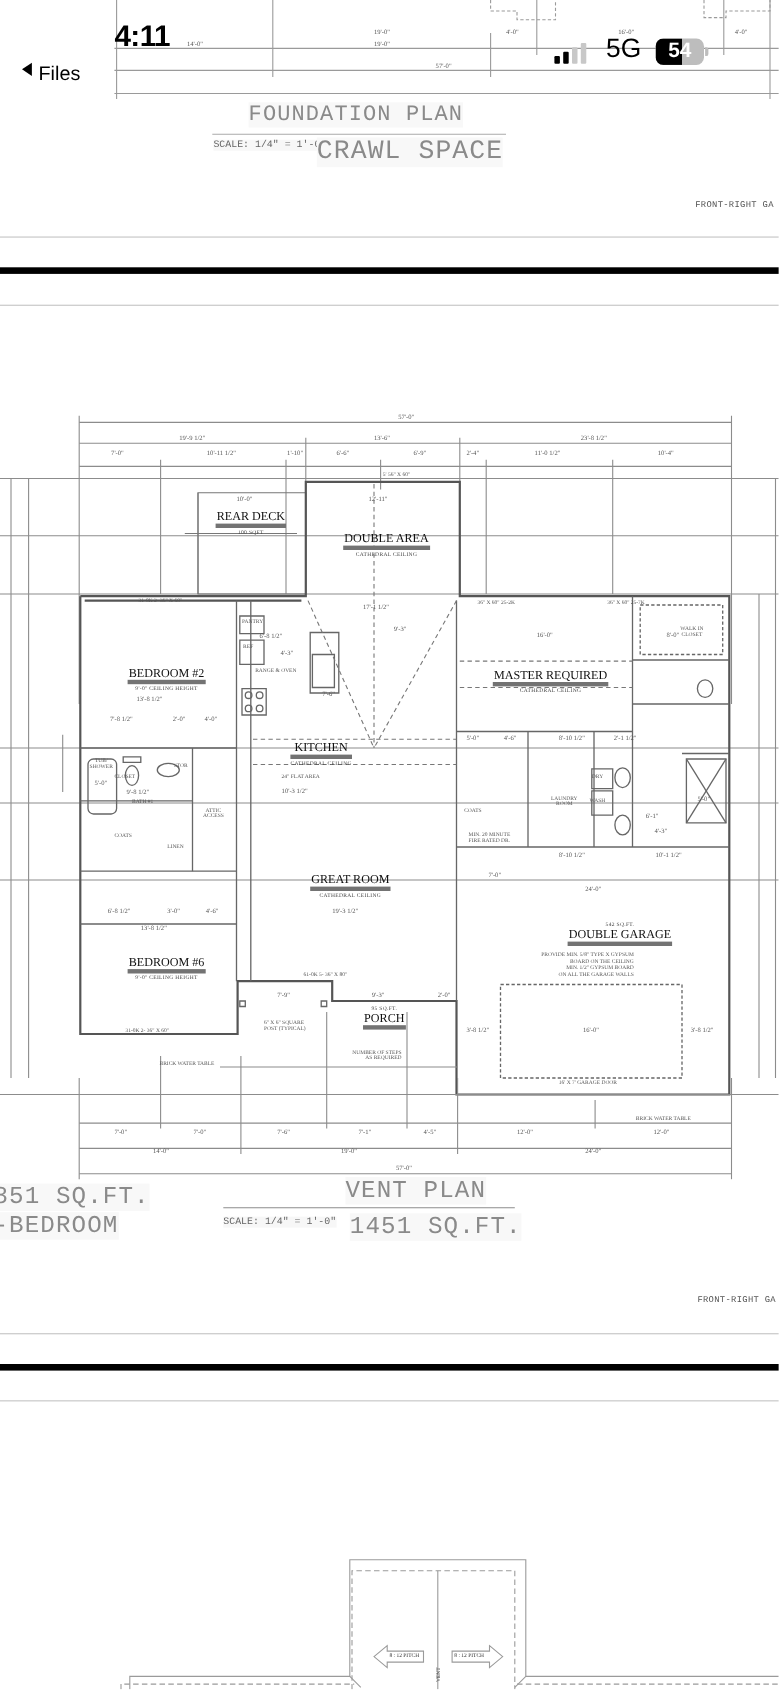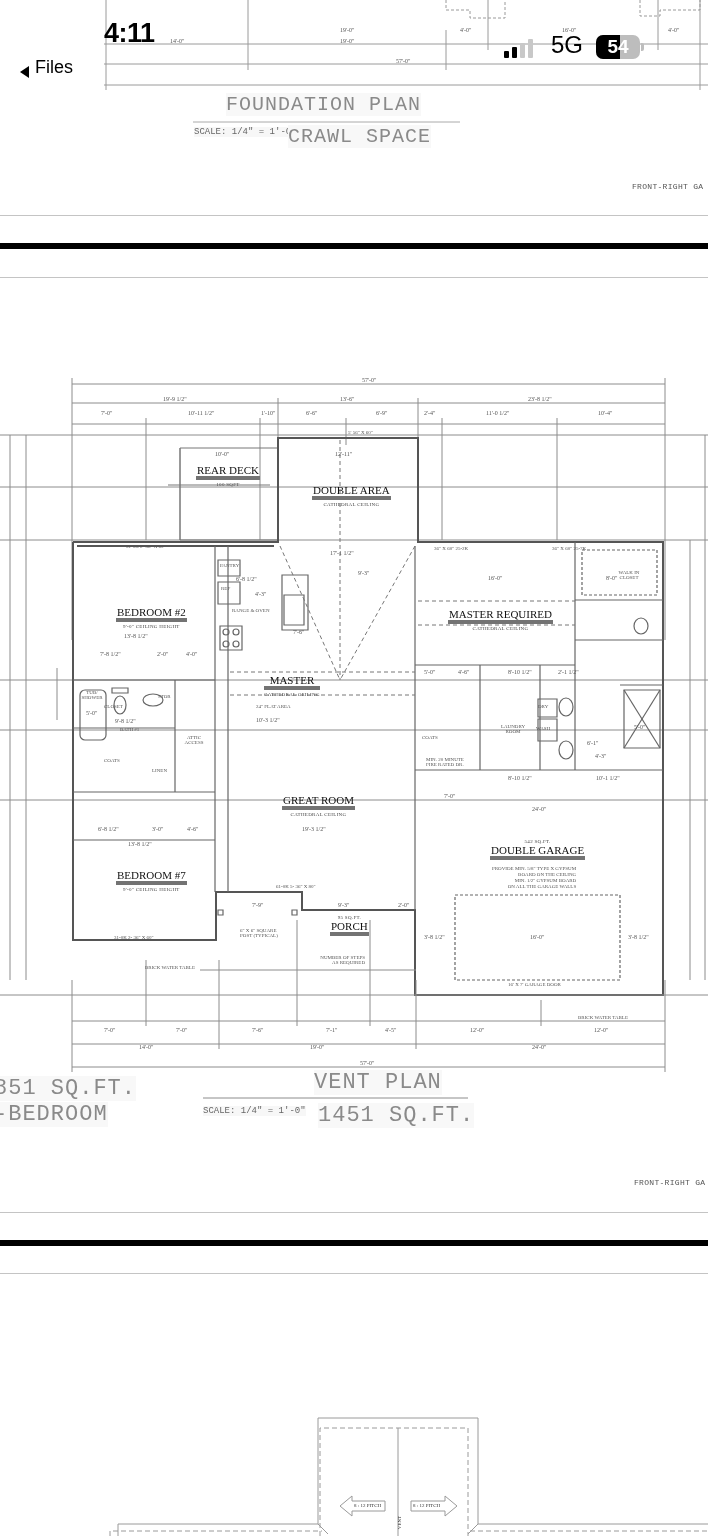--- a/index.html
+++ b/index.html
@@ -2,21 +2,21 @@
 <html><head>
 <meta charset="utf-8">
 <style>
   html,body{margin:0;padding:0;background:#ffffff;}
   body{width:708px;height:1536px;position:relative;overflow:hidden;font-family:"Liberation Serif",serif;color:#333;}
   .abs{position:absolute;}
   .mono{font-family:"Liberation Mono","DejaVu Sans Mono",monospace;}
   .sans{font-family:"Liberation Sans","DejaVu Sans",sans-serif;}
   
   .time{left:104px;top:18px;font-size:27px;font-weight:700;color:#000;letter-spacing:-0.5px;}
-  .back{left:20px;top:57px;font-size:18px;color:#000;display:flex;align-items:flex-end;gap:6px;}
+  .back{left:20px;top:57px;font-size:18px;color:#000;display:flex;align-items:flex-start;gap:6px;}
   .back .tri{width:0;height:0;border-top:6px solid transparent;border-bottom:6px solid transparent;border-right:9px solid #000;}
   .signal{left:504px;top:36px;display:flex;align-items:flex-end;gap:3px;height:22px;}
   .signal span{width:5px;border-radius:1px;}
   .net{left:551px;top:31px;font-size:24px;font-weight:500;color:#000;}
   .batt{left:596px;top:35px;width:44px;height:24px;border-radius:7px;background:#bdbdbd;overflow:hidden;}
   .batt .fill{position:absolute;left:0;top:0;bottom:0;width:54%;background:#000;}
   .batt .num{position:absolute;left:0;right:0;top:1px;text-align:center;font-size:19px;font-weight:700;color:#fff;}
   .batt-tip{left:641px;top:43px;width:3px;height:8px;background:#bdbdbd;border-radius:0 2px 2px 0;}
   
   .title-big{font-family:"Liberation Mono","DejaVu Sans Mono",monospace;color:#8a8a8a;letter-spacing:1px;background:#f8f8f8;}
@@ -54,21 +54,21 @@
   <div class="abs dim" style="left:170px;top:38px;">14'-0"</div>
   <div class="abs dim" style="left:340px;top:27px;">19'-0"</div>
   <div class="abs dim" style="left:340px;top:38px;">19'-0"</div>
   <div class="abs dim" style="left:460px;top:27px;">4'-0"</div>
   <div class="abs dim" style="left:562px;top:27px;">16'-0"</div>
   <div class="abs dim" style="left:668px;top:27px;">4'-0"</div>
   <div class="abs dim" style="left:396px;top:58px;">57'-0"</div>
 
   <div class="abs title-big" style="left:226px;top:93px;font-size:20px;">FOUNDATION PLAN</div>
   <div class="abs scale mono" style="left:194px;top:127px;">SCALE: 1/4" = 1'-0"</div>
-  <div class="abs title-big" style="left:288px;top:125px;font-size:20px;">CRAWL SPACE</div>
+  <div class="abs title-big" style="left:288px;top:125px;font-size:24px;">CRAWL SPACE</div>
   <div class="abs small-note mono" style="left:632px;top:182px;">FRONT-RIGHT GA</div>
 </div>
 
 <div class="abs sep-thin" style="top:215px;"></div>
 <div class="abs sep-thick" style="top:243px;"></div>
 <div class="abs sep-thin" style="top:277px;"></div>
 
 <div class="abs time sans">4:11</div>
 <div class="abs back sans">
   <span class="tri"></span>
@@ -246,21 +246,21 @@
 
   <div class="abs tiny" style="left:220px;top:283px;">PANTRY</div>
   <div class="abs tiny" style="left:221px;top:306px;">REF</div>
   <div class="abs tiny" style="left:232px;top:328px;">RANGE &amp; OVEN</div>
   <div class="abs dim" style="left:330px;top:270px;">17'-1 1/2"</div>
   <div class="abs dim" style="left:236px;top:296px;">6'-8 1/2"</div>
   <div class="abs dim" style="left:255px;top:311px;">4'-3"</div>
   <div class="abs dim" style="left:293px;top:349px;">7'-6"</div>
   <div class="abs dim" style="left:358px;top:290px;">9'-3"</div>
   <div class="abs room" style="left:264px;top:394px;">
-    <div class="nm">MASTER</div>
+    <div class="nm">KITCHEN</div>
     <div class="sub">CATHEDRAL CEILING</div>
   </div>
 
   <div class="abs tiny" style="left:434px;top:266px;">36" X 60" 25-2K</div>
   <div class="abs tiny" style="left:552px;top:266px;">36" X 60" 25-7K</div>
   <div class="abs tiny" style="left:612px;top:290px;width:34px;white-space:normal;text-align:center;">WALK IN CLOSET</div>
   <div class="abs dim" style="left:488px;top:295px;">16'-0"</div>
   <div class="abs dim" style="left:606px;top:295px;">8'-0"</div>
   <div class="abs room" style="left:448px;top:328px;">
     <div class="nm">MASTER REQUIRED</div>
@@ -298,40 +298,40 @@
     <div class="nm">GREAT ROOM</div>
     <div class="sub">CATHEDRAL CEILING</div>
   </div>
   <div class="abs dim" style="left:302px;top:546px;">19'-3 1/2"</div>
 
   <div class="abs dim" style="left:98px;top:546px;">6'-8 1/2"</div>
   <div class="abs dim" style="left:152px;top:546px;">3'-0"</div>
   <div class="abs dim" style="left:187px;top:546px;">4'-6"</div>
   <div class="abs dim" style="left:128px;top:561px;">13'-8 1/2"</div>
   <div class="abs room" style="left:116px;top:589px;">
-    <div class="nm">BEDROOM #7</div>
+    <div class="nm">BEDROOM #6</div>
     <div class="sub">9'-0" CEILING HEIGHT</div>
   </div>
   <div class="abs tiny" style="left:114px;top:655px;">31-0K 2- 36" X 60"</div>
   <div class="abs tiny" style="left:145px;top:685px;">BRICK WATER TABLE</div>
 
   <div class="abs tiny" style="left:276px;top:604px;">61-0K 5- 36" X 80"</div>
   <div class="abs dim" style="left:252px;top:622px;">7'-9"</div>
   <div class="abs dim" style="left:338px;top:622px;">9'-3"</div>
   <div class="abs dim" style="left:398px;top:622px;">2'-0"</div>
   <div class="abs room" style="left:330px;top:633px;">
     <div class="sub">95 SQ.FT.</div>
     <div class="nm">PORCH</div>
   </div>
   <div class="abs tiny" style="left:240px;top:648px;width:46px;white-space:normal;">6" X 6" SQUARE POST (TYPICAL)</div>
   <div class="abs tiny" style="left:315px;top:675px;width:50px;white-space:normal;text-align:right;">NUMBER OF STEPS AS REQUIRED</div>
 
   <div class="abs dim" style="left:444px;top:513px;">7'-0"</div>
   <div class="abs dim" style="left:532px;top:526px;">24'-0"</div>
-  <div class="abs room" style="left:490px;top:557px;">
+  <div class="abs room" style="left:516px;top:557px;">
     <div class="sub">542 SQ.FT.</div>
     <div class="nm">DOUBLE GARAGE</div>
   </div>
   <div class="abs tiny" style="left:492px;top:586px;text-align:right;line-height:6px;">
     <div>PROVIDE MIN. 5/8" TYPE X GYPSUM</div>
     <div>BOARD ON THE CEILING</div>
     <div>MIN. 1/2" GYPSUM BOARD</div>
     <div>ON ALL THE GARAGE WALLS</div>
   </div>
   <div class="abs dim" style="left:424px;top:654px;">3'-8 1/2"</div>

